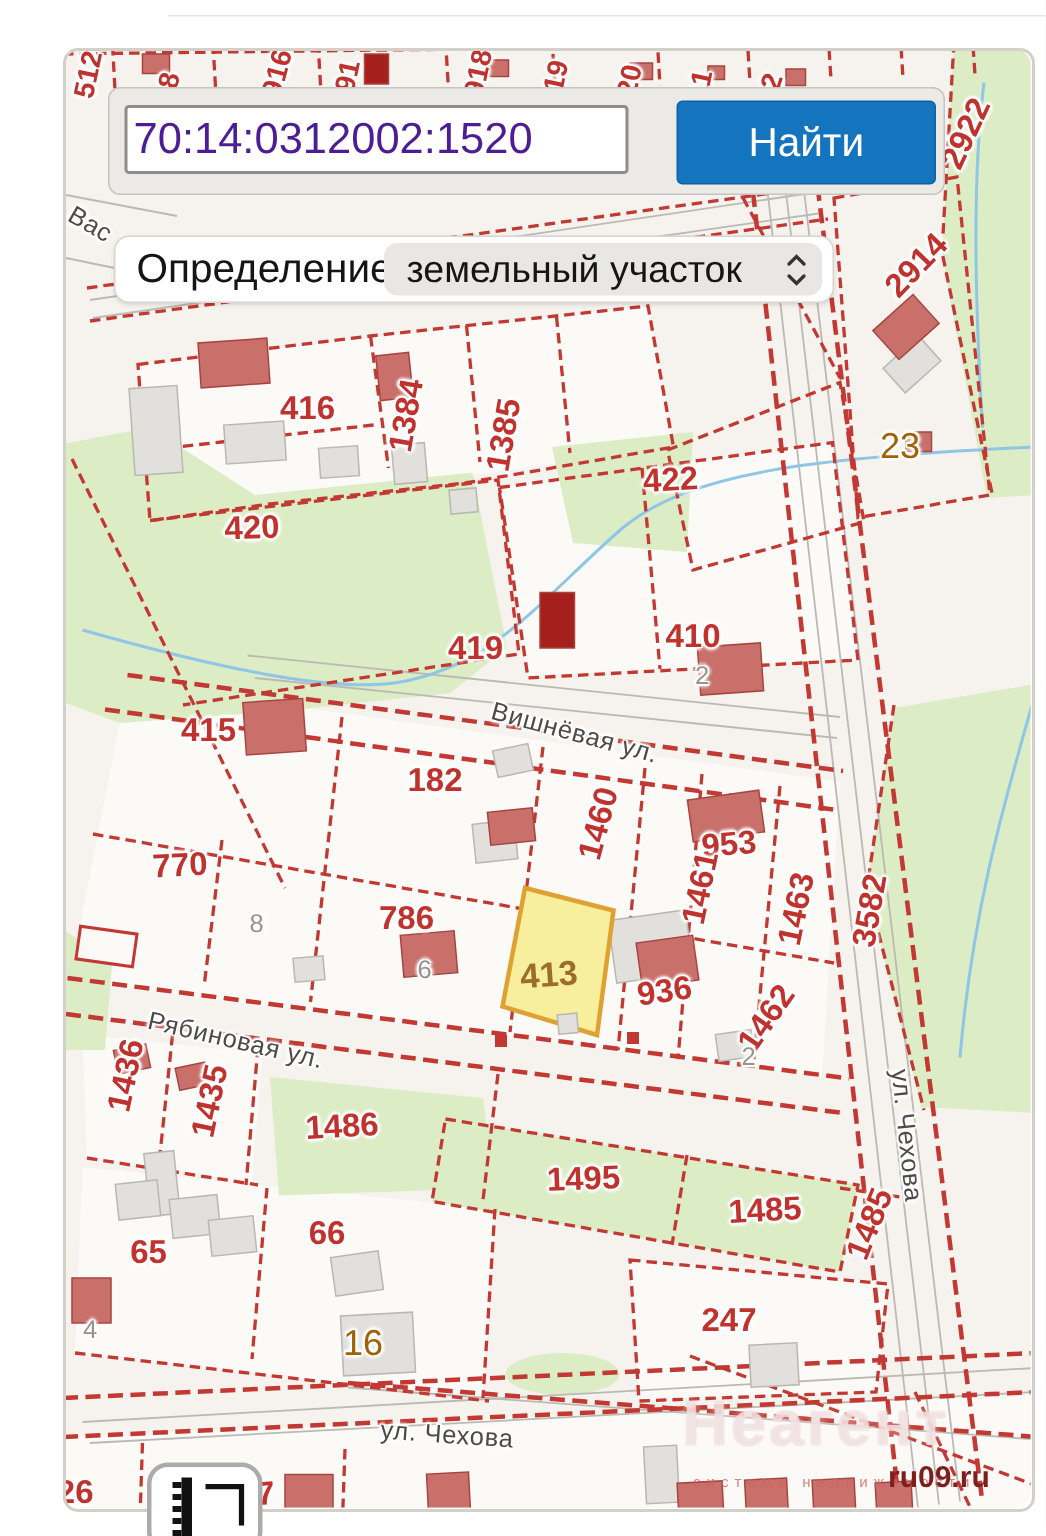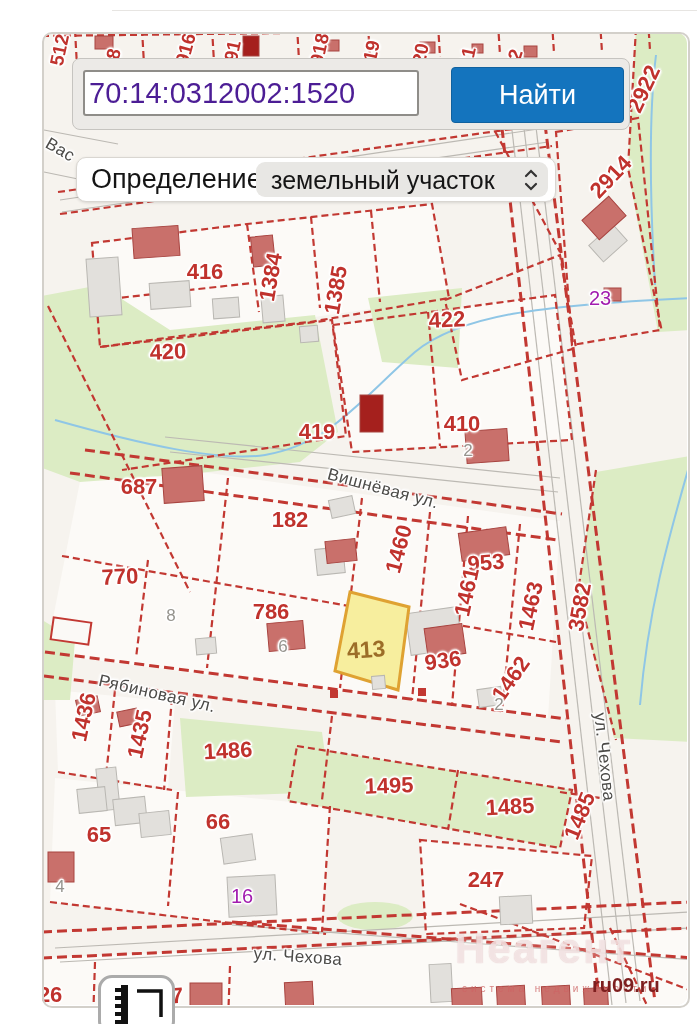--- a/index.html
+++ b/index.html
@@ -14,21 +14,21 @@
              border-radius:10px;pointer-events:none;z-index:3}
 
   #labels{position:absolute;left:0;top:0;width:697px;height:1024px;z-index:1;pointer-events:none;
           clip-path:inset(32px 7px 17px 42px round 10px)}
   .map-label{position:absolute;white-space:nowrap;
      text-shadow:-2px 0 2px #fff,2px 0 2px #fff,0 -2px 2px #fff,0 2px 2px #fff,
                  -1px -1px 0 #fff,1px 1px 0 #fff,1px -1px 0 #fff,-1px 1px 0 #fff}
   .lbl-red{font-size:22px;font-weight:bold;color:#c0322d}
   .lbl-redsm{font-size:19px;font-weight:bold;color:#c0322d}
   .lbl-gray{font-size:17px;color:#96948e}
-  .lbl-graylg{font-size:20px;color:#a21caf}
+  .lbl-graylg{font-size:24px;color:#a16207}
   .lbl-brown{font-size:23px;font-weight:bold;color:#9c6d28;
      text-shadow:-1px -1px 0 #f7ee9e,1px 1px 0 #f7ee9e,1px -1px 0 #f7ee9e,-1px 1px 0 #f7ee9e}
   .lbl-street{font-size:17px;color:#4c4b48;letter-spacing:.5px}
 
   .search-wrap{position:absolute;left:72px;top:58px;width:556px;height:70px;background:#eceae7;
                border:1px solid #c6c4c0;border-radius:8px;z-index:5}
   .search-input{position:absolute;left:10px;top:11px;width:324px;height:42px;border:2px solid #8f8d89;
                 border-radius:3px;font-size:29px;padding:0 4px;color:#4c1d95;background:#fff;
                 font-family:"Liberation Sans",sans-serif}
   .find-btn{position:absolute;left:378px;top:8px;width:173px;height:56px;background:#1474be;color:#fff;
@@ -207,21 +207,21 @@
     <div class="map-label lbl-red" style="left: 611px; top: 177px; transform: translate(-50%, -50%) rotate(-46deg);">2914</div>
     <div class="map-label lbl-graylg" style="left: 600px; top: 298px; transform: translate(-50%, -50%) rotate(0deg);">23</div>
     <div class="map-label lbl-red" style="left: 205px; top: 256px; transform: translate(-50%, -50%) rotate(0deg); margin-top: 16px;">416</div>
     <div class="map-label lbl-red" style="left: 271px; top: 277px; transform: translate(-50%, -50%) rotate(-80deg);">1384</div>
     <div class="map-label lbl-red" style="left: 336px; top: 290px; transform: translate(-50%, -50%) rotate(-80deg);">1385</div>
     <div class="map-label lbl-red" style="left: 447px; top: 320px; transform: translate(-50%, -50%) rotate(-3deg);">422</div>
     <div class="map-label lbl-red" style="left: 168px; top: 352px; transform: translate(-50%, -50%) rotate(-2deg);">420</div>
     <div class="map-label lbl-red" style="left: 317px; top: 388px; transform: translate(-50%, -50%) rotate(0deg); margin-top: 44px;">419</div>
     <div class="map-label lbl-red" style="left: 462px; top: 424px; transform: translate(-50%, -50%) rotate(0deg);">410</div>
     <div class="map-label lbl-gray" style="left: 468px; top: 451px; transform: translate(-50%, -50%) rotate(0deg);">2</div>
-    <div class="map-label lbl-red" style="left: 139px; top: 487px; transform: translate(-50%, -50%) rotate(0deg);">687</div>
+    <div class="map-label lbl-red" style="left: 139px; top: 487px; transform: translate(-50%, -50%) rotate(0deg);">415</div>
     <div class="map-label lbl-red" style="left: 290px; top: 520px; transform: translate(-50%, -50%) rotate(0deg);">182</div>
     <div class="map-label lbl-red" style="left: 399px; top: 549px; transform: translate(-50%, -50%) rotate(-75deg);">1460</div>
     <div class="map-label lbl-red" style="left: 486px; top: 563px; transform: translate(-50%, -50%) rotate(-5deg);">953</div>
     <div class="map-label lbl-red" style="left: 467px; top: 592px; transform: translate(-50%, -50%) rotate(-78deg);">1461</div>
     <div class="map-label lbl-red" style="left: 531px; top: 606px; transform: translate(-50%, -50%) rotate(-78deg);">1463</div>
     <div class="map-label lbl-red" style="left: 580px; top: 607px; transform: translate(-50%, -50%) rotate(-80deg);">3582</div>
     <div class="map-label lbl-red" style="left: 120px; top: 577px; transform: translate(-50%, -50%) rotate(-3deg);">770</div>
     <div class="map-label lbl-gray" style="left: 171px; top: 616px; transform: translate(-50%, -50%) rotate(0deg);">8</div>
     <div class="map-label lbl-red" style="left: 271px; top: 612px; transform: translate(-50%, -50%) rotate(0deg); text-align: center;">786</div>
     <div class="map-label lbl-gray" style="left: 283px; top: 647px; transform: translate(-50%, -50%) rotate(0deg);">6</div>

